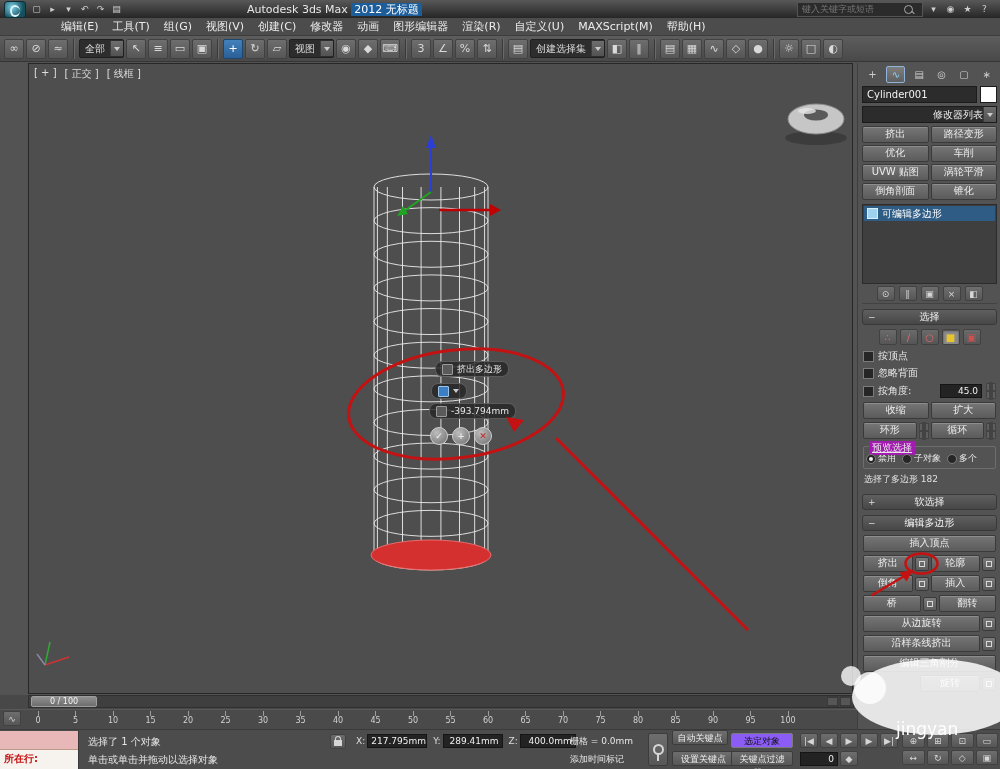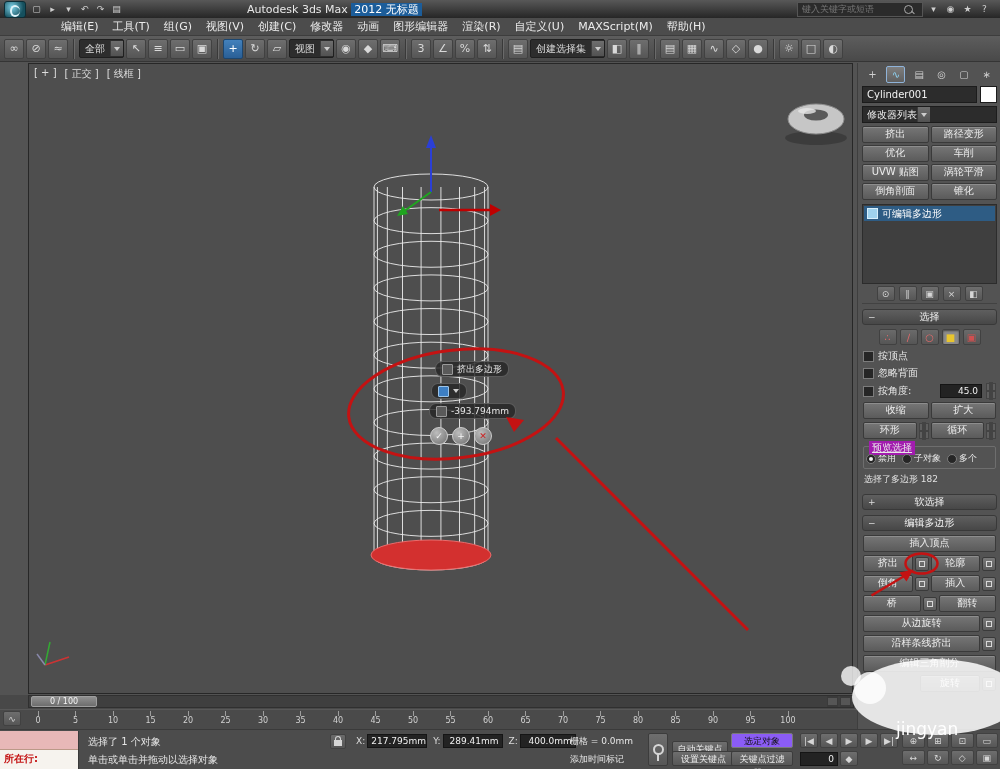--- a/index.html
+++ b/index.html
@@ -52,21 +52,21 @@
   .caddy-btn .red{color:#cc2222;font-weight:bold;}
   
   #panel{position:absolute;left:857px;top:63px;width:143px;height:666px;background:#535353;border-left:1px solid #3e3e3e;
     box-sizing:border-box;padding:3px 3px 0 4px;z-index:5;}
   .prow{display:flex;align-items:center;margin-bottom:3px;}
   #panel-tabs{display:flex;gap:3px;align-items:center;flex:1;justify-content:space-between;padding:0 2px;}
   .ptab{width:17px;height:15px;display:inline-flex;align-items:center;justify-content:center;font-size:10px;color:#cfcfcf;border-radius:2px;}
   .ptab.active{background:linear-gradient(#7e7e7e,#606060);border:1px solid #8fb3d9;color:#8ed4f5;}
   .name-field{flex:1;background:#2c2c2c;border:1px solid #1c1c1c;height:15px;line-height:15px;font-size:10px;color:#f2f2f2;padding:0 4px;}
   .color-swatch{width:15px;height:15px;background:#fff;border:1px solid #1c1c1c;margin-left:3px;flex:none;}
-  .dd-field{flex:1;display:flex;align-items:center;justify-content:flex-start;background:#2c2c2c;border:1px solid #1c1c1c;
+  .dd-field{flex:1;display:flex;align-items:center;justify-content:flex-end;background:#2c2c2c;border:1px solid #1c1c1c;
     height:15px;font-size:10px;color:#eee;padding-left:4px;}
   .mod-grid{display:grid;grid-template-columns:1fr 1fr;gap:2px;margin-bottom:4px;}
   .btn3d{background:linear-gradient(#767676,#5b5b5b);border:1px solid #3a3a3a;border-radius:2px;color:#ececec;
     text-align:center;font-size:10px;height:15px;line-height:14px;box-shadow:inset 0 1px 0 rgba(255,255,255,.18);white-space:nowrap;overflow:hidden;}
   .stack-box{background:#3f3f3f;border:1px solid #2c2c2c;height:76px;margin-bottom:2px;padding:1px;}
   .stack-row{height:15px;background:#2e5c84;color:#fff;font-size:10px;display:flex;align-items:center;gap:4px;padding:0 3px;}
   .stack-ico{width:9px;height:9px;background:#9fd2ee;border:1px solid #d8eefb;flex:none;}
   .stack-toolbar{display:flex;gap:4px;justify-content:center;border-bottom:1px solid #424242;padding-bottom:2px;margin-bottom:4px;}
   .mini-btn{display:inline-flex;align-items:center;justify-content:center;min-width:14px;height:13px;font-size:9px;color:#d6d6d6;
     background:linear-gradient(#6e6e6e,#565656);border:1px solid #414141;border-radius:2px;padding:0 1px;}
@@ -612,21 +612,21 @@
     <span class="nfield" style="width:48px;">400.0mm</span>
   </div>
 
   <div class="abs stat-text" style="left:570px;top:5px;font-size:9px;">栅格 = 0.0mm</div>
   <div class="abs stat-text" style="left:570px;top:23px;font-size:9px;">添加时间标记</div>
 
   <div class="abs statbtn" style="left:648px;top:3px;width:20px;height:33px;display:flex;align-items:center;justify-content:center;">
     <span class="key-icon"></span>
   </div>
 
-  <div class="abs statbtn" style="left:672px;top:11px;width:56px;">自动关键点</div>
+  <div class="abs statbtn" style="left:672px;top:0;width:56px;">自动关键点</div>
   <div class="abs statbtn pressed" style="left:731px;top:3px;width:62px;">选定对象</div>
   <div class="abs statbtn" style="left:672px;top:21px;width:63px;">设置关键点</div>
   <div class="abs statbtn" style="left:731px;top:21px;width:62px;">关键点过滤器...</div>
 
   <div class="abs" style="left:800px;top:3px;display:flex;gap:2px;">
       <span class="mini-btn">|◀</span>
       <span class="mini-btn">◀</span>
       <span class="mini-btn">▶</span>
       <span class="mini-btn">▶</span>
       <span class="mini-btn">▶|</span>

